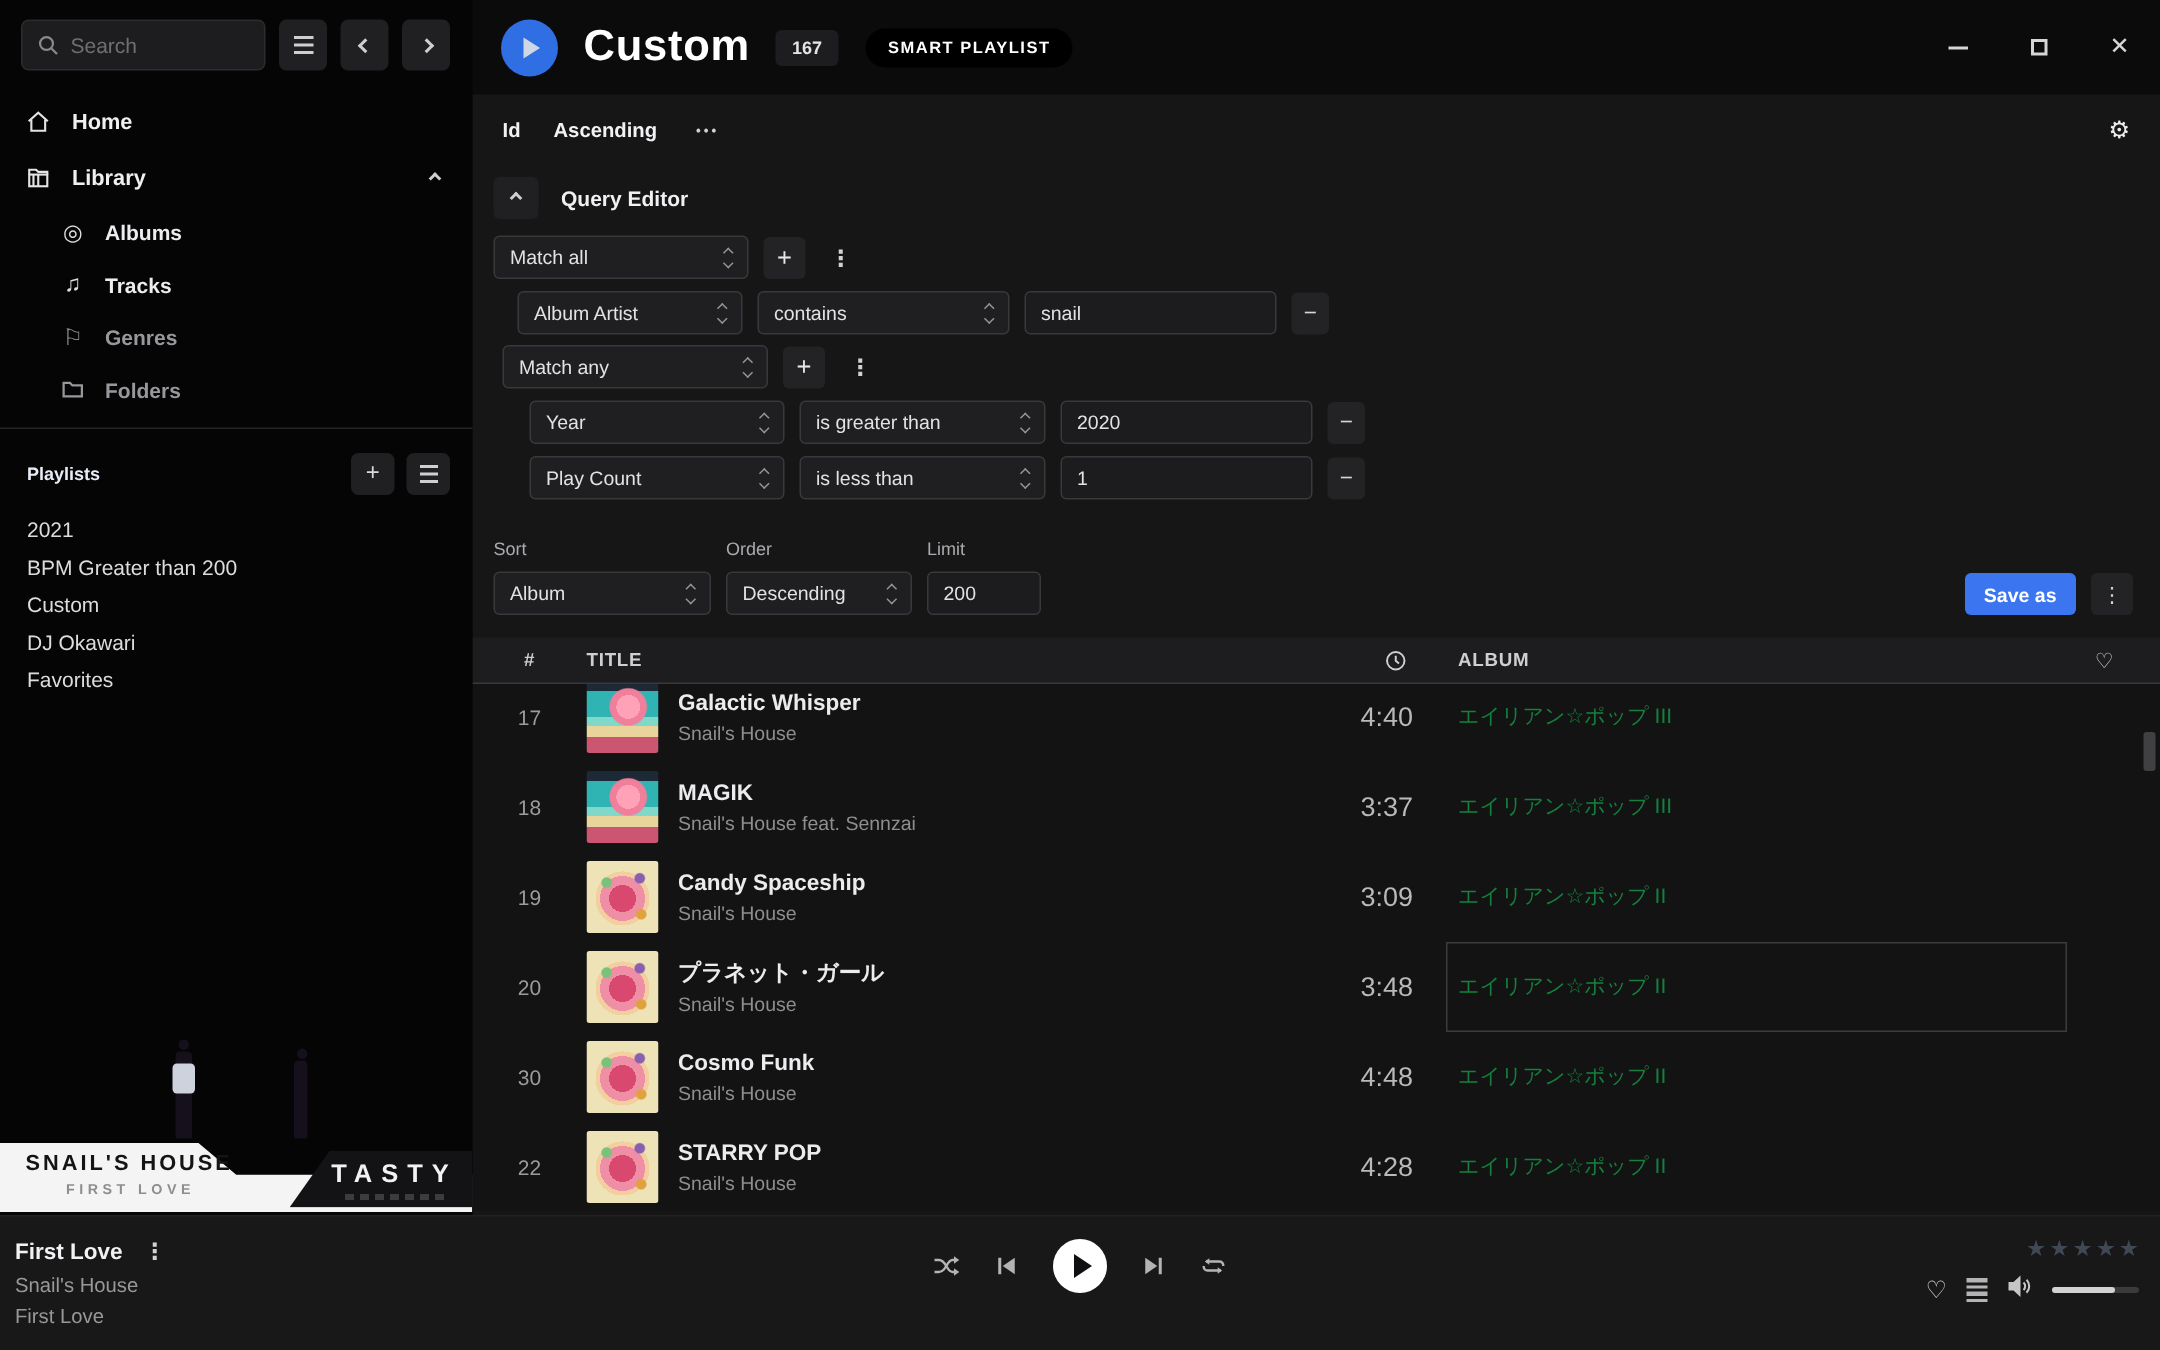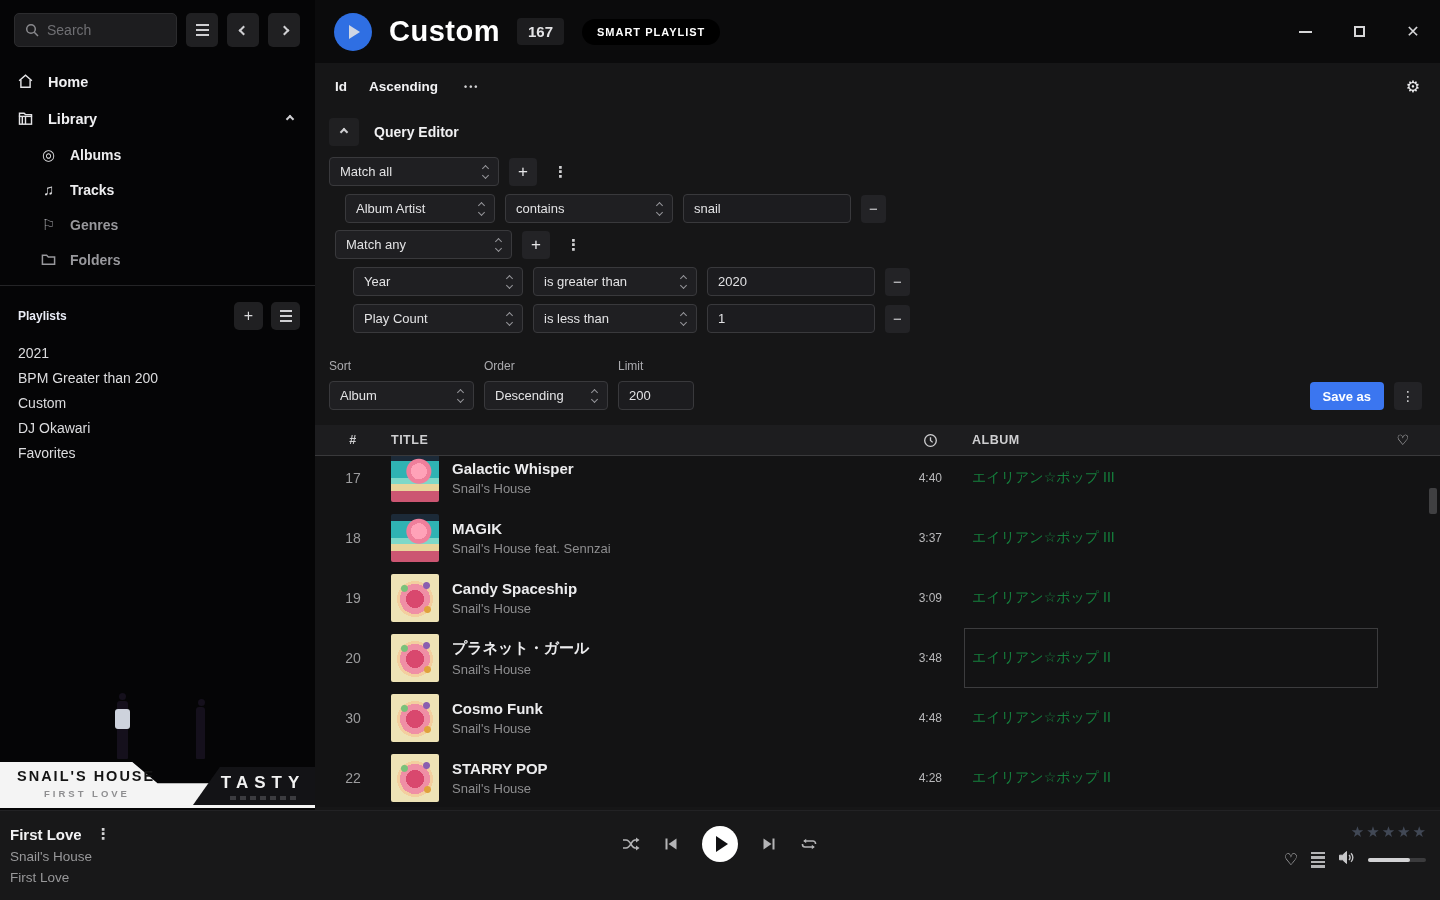--- a/index.html
+++ b/index.html
@@ -73,21 +73,21 @@
     clip-path:polygon(22% 0,100% 0,100% 100%,0 100%); display:flex; flex-direction:column; align-items:center; justify-content:center; padding-left:18px; }
   .banner-label { color:#f2f2f2; font-size:17px; font-weight:600; letter-spacing:6px; }
   .banner-sub { display:flex; gap:4px; margin-top:3px; }
   .banner-sub i { display:block; width:6px; height:4px; background:#3c3c40; }
 
   
   .page-header { height:63px; background:#0b0b0c; display:flex; align-items:center; padding-left:19px; }
   .play-circle { width:38px; height:38px; border-radius:50%; background:#2f6fe3; display:flex; align-items:center; justify-content:center; cursor:pointer; flex:none; }
   .play-circle .tri { width:0; height:0; border-left:11px solid #cfd6e4; border-top:7px solid transparent; border-bottom:7px solid transparent; margin-left:3px; }
   .page-title { font-size:29px; font-weight:800; letter-spacing:.5px; color:#fff; margin-left:17px; }
-  .count-badge { margin-left:17px; background:#1d1d1f; border-radius:4px; padding:5px 11px; font-size:15px; font-weight:700; color:#e4e4e6; }
+  .count-badge { margin-left:17px; background:#1d1d1f; border-radius:4px; padding:5px 11px; font-size:12px; font-weight:700; color:#e4e4e6; }
   .smart-pill { margin-left:18px; background:#000; border-radius:14px; padding:7px 15px; font-size:11px; font-weight:800; letter-spacing:1px; color:#fff; }
   .win-controls { margin-left:auto; display:flex; align-items:center; gap:28px; padding-right:14px; }
   .win-btn { width:26px; height:26px; display:flex; align-items:center; justify-content:center; cursor:pointer; color:#d6d6d8; }
   .ic-min { width:13px; height:2px; background:#d6d6d8; }
   .ic-max { width:11px; height:11px; border:2px solid #d6d6d8; }
   .ic-close { font-size:16px; line-height:1; }
 
   
   .toolbar { height:47px; display:flex; align-items:center; padding:0 20px; }
   .tb-item { font-size:13.5px; font-weight:700; color:#f2f2f4; cursor:pointer; }
@@ -141,21 +141,21 @@
     radial-gradient(circle at 58% 36%, #ffa2b8 0 8px, #ef7f9b 8px 12px, rgba(0,0,0,0) 13px),
     linear-gradient(180deg,#1c2a38 0 14%, #2fb3b3 14% 50%, #7fd8c8 50% 62%, #e9d49b 62% 78%, #cc5672 78% 100%); }
   .thumb.a2 { background:
     radial-gradient(circle at 28% 30%, #7ac27a 0 3px, rgba(0,0,0,0) 4px),
     radial-gradient(circle at 74% 24%, #8a5fb0 0 3px, rgba(0,0,0,0) 4px),
     radial-gradient(circle at 76% 74%, #e0a23c 0 3px, rgba(0,0,0,0) 4px),
     radial-gradient(circle at 50% 52%, #d9486e 0 9px, #ef8fa5 9px 15px, #f3cf9f 15px 18px, #eee3b6 18px); }
   .tt { display:flex; flex-direction:column; gap:4px; }
   .tt .t1 { font-size:15px; font-weight:600; color:#ececee; }
   .tt .t2 { font-size:13px; color:#8e8e90; }
-  .td-dur { text-align:right; padding-right:4px; font-size:12px; color:#b9b9bb; }
+  .td-dur { text-align:right; padding-right:4px; font-size:18px; color:#b9b9bb; }
   .td-album { padding-left:26px; font-size:14px; color:#15803d; }
   .focus-outline { position:absolute; left:649px; top:172px; width:414px; height:60px; border:1px solid #3c3c3e; pointer-events:none; }
   .scroll-thumb { position:absolute; right:3px; top:488px; width:8px; height:26px; background:#404042; border-radius:2px; cursor:pointer; }
 
   
   .pb-left { position:absolute; left:10px; top:14px; display:flex; flex-direction:column; gap:6px; }
   .pb-title-row { display:flex; align-items:center; gap:14px; }
   .pb-title { font-size:15px; font-weight:700; color:#f2f2f4; }
   .pb-sub { font-size:13.5px; color:#98989a; }
   .pb-center { position:absolute; left:420px; top:0; width:600px; height:90px; }

